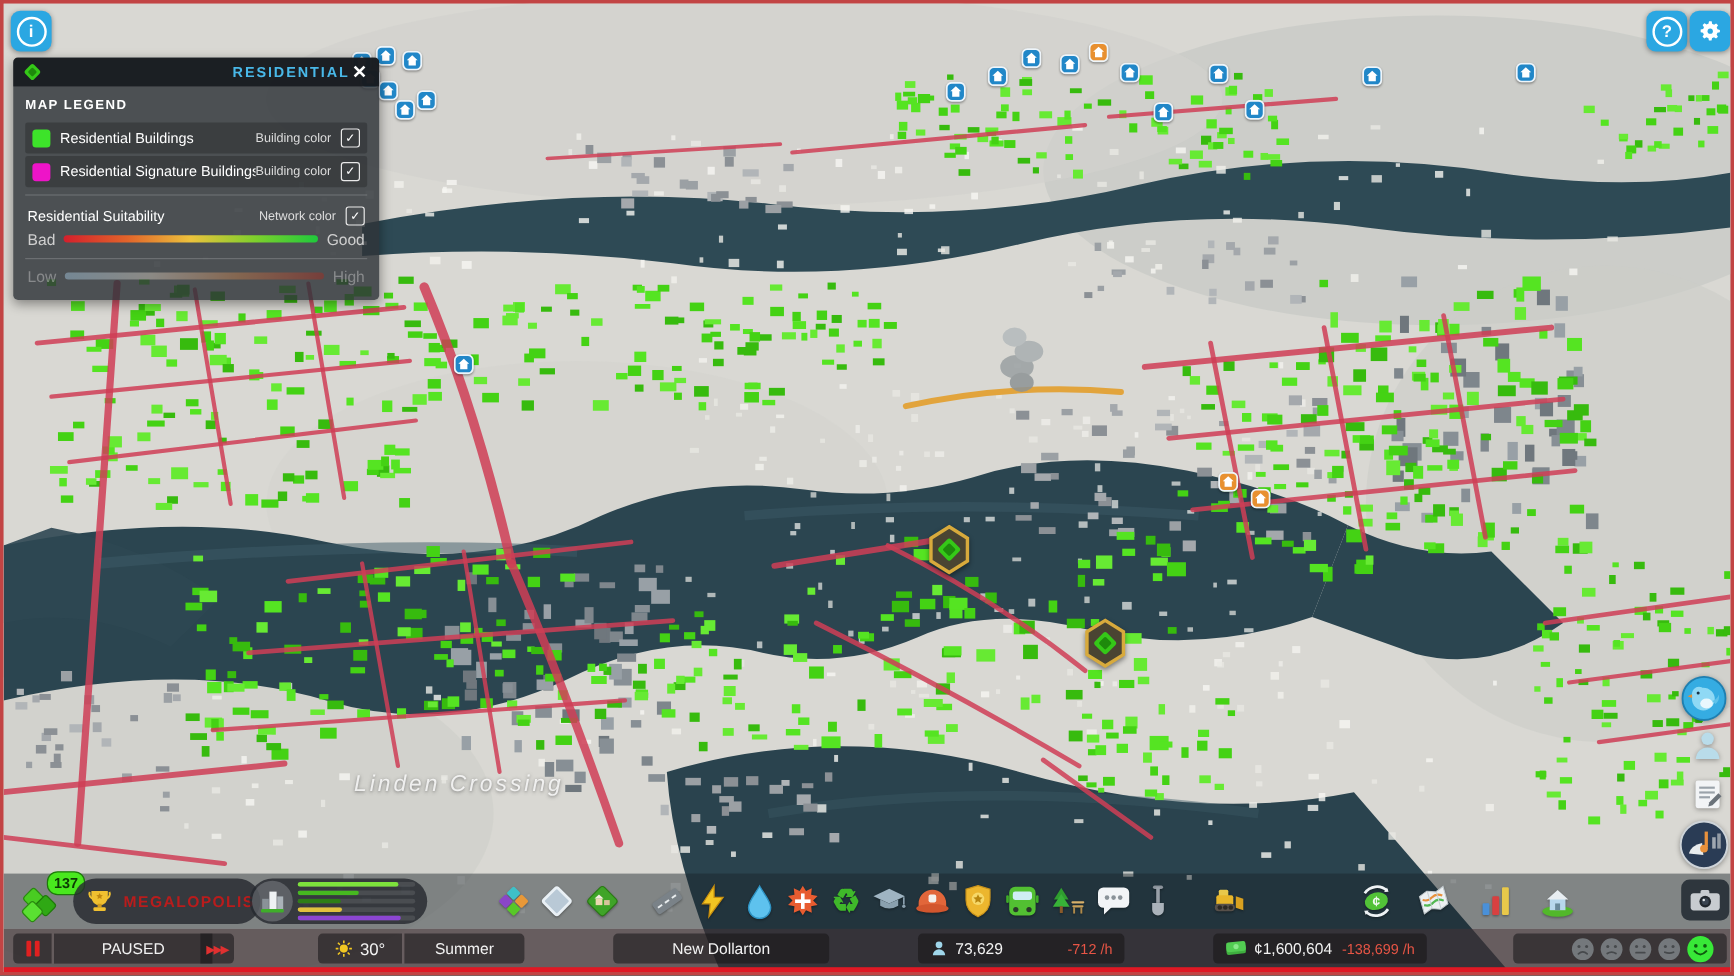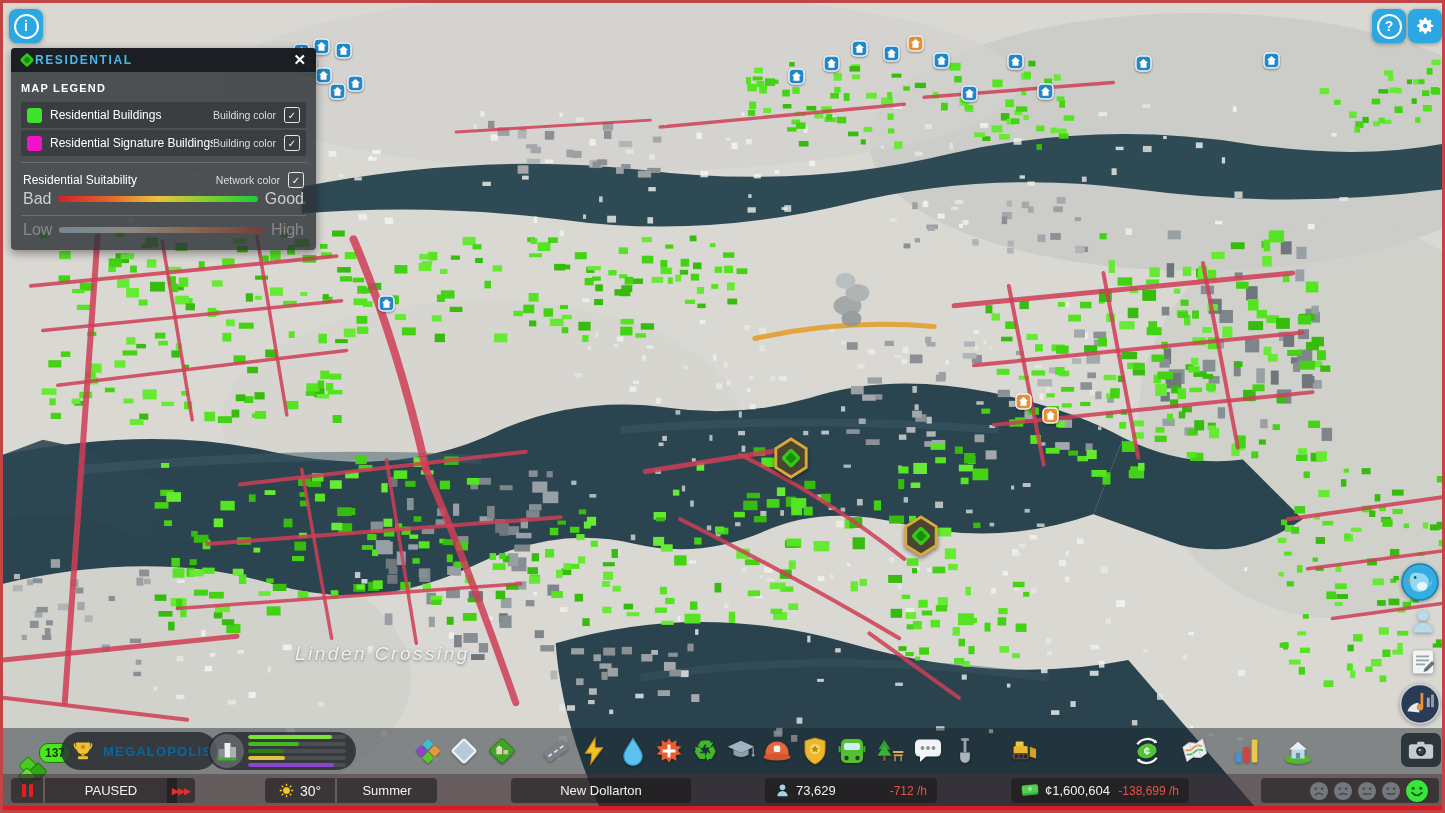--- a/index.html
+++ b/index.html
@@ -17,35 +17,35 @@
     box-shadow:0 1px 4px rgba(0,0,0,.35);
   }
   .ring{width:21px;height:21px;border:2.5px solid #fff;border-radius:50%;
     color:#fff;font-weight:bold;font-size:14px;display:flex;align-items:center;justify-content:center;}
   
   #legend{
     position:absolute;left:8px;top:45px;width:305px;border-radius:4px;overflow:hidden;
     background:rgba(47,52,57,.83);box-shadow:0 3px 10px rgba(0,0,0,.4);color:#fff;
   }
   #legend .hdr{height:24px;background:rgba(20,24,28,.88);display:flex;align-items:center;padding:0 8px;}
-  #legend .hdr .ttl{flex:1;text-align:left;color:#49b8e8;font-size:12px;font-weight:bold;letter-spacing:1.6px;}
+  #legend .hdr .ttl{flex:1;text-align:right;color:#49b8e8;font-size:12px;font-weight:bold;letter-spacing:1.6px;}
   #legend .hdr .x{color:#fff;font-size:15px;font-weight:bold;cursor:pointer;padding:0 2px;}
   #legend .body{padding:7px 10px 10px;}
   #legend .sect{font-size:11px;font-weight:bold;letter-spacing:1.2px;margin:3px 0 8px;}
   .lg-row{display:flex;align-items:center;height:26px;border-radius:2px;background:rgba(0,0,0,.22);margin-bottom:2px;padding:0 6px;}
   .lg-sw{width:15px;height:15px;border-radius:3px;margin-right:8px;flex:none;}
   .lg-lbl{flex:1;font-size:12px;white-space:nowrap;overflow:hidden;}
   .lg-type{font-size:10.5px;color:#dcdcdc;margin-right:8px;white-space:nowrap;}
   .lg-cb{width:14px;height:14px;border:1.5px solid #e9e9e9;border-radius:2.5px;flex:none;
     display:flex;align-items:center;justify-content:center;font-size:10px;color:#fff;cursor:pointer;}
   .lg-div{height:1px;background:rgba(255,255,255,.18);margin:6px 0;}
   .lg-grow{display:flex;align-items:center;height:22px;padding:0 2px;}
   .lg-grow .lg-lbl{font-size:12px;}
   .lg-bar-row{display:flex;align-items:center;height:16px;padding:0 2px 2px;}
-  .lg-end{font-size:16px;color:#cfcfcf;}
+  .lg-end{font-size:13px;color:#cfcfcf;}
   .lg-grad{flex:1;height:6px;border-radius:3px;margin:0 7px;}
   .dimmed{opacity:.45;}
   
   #district-label{
     position:absolute;left:292px;top:640px;font-size:19px;font-style:italic;
     color:rgba(255,255,255,.82);letter-spacing:2.5px;text-shadow:0 1px 3px rgba(90,90,90,.8);
   }
   .mk{position:absolute;width:17px;height:17px;cursor:pointer;}
   .mk svg{width:100%;height:100%;display:block;filter:drop-shadow(0 1px 1px rgba(0,0,0,.4));}
   .hexmk{position:absolute;width:38px;height:42px;cursor:pointer;}
@@ -54,27 +54,27 @@
   .side-ic{position:absolute;cursor:pointer;}
   .side-ic svg{display:block;filter:drop-shadow(0 1px 2px rgba(0,0,0,.35));}
   
   #toolbar{position:absolute;left:0;right:0;bottom:36px;height:46px;background:rgba(26,34,42,.46);}
   .tool-ic{position:absolute;top:6px;width:34px;height:34px;display:flex;align-items:center;justify-content:center;cursor:pointer;border-radius:50%;}
   .tool-ic svg{width:30px;height:30px;display:block;filter:drop-shadow(0 1px 1px rgba(0,0,0,.35));}
   .tool-ic .glyph{font-size:27px;line-height:1;filter:drop-shadow(0 1px 1px rgba(0,0,0,.35));}
   #photo-btn{position:absolute;top:5px;width:40px;height:34px;border-radius:7px;background:rgba(32,40,48,.85);
     display:flex;align-items:center;justify-content:center;cursor:pointer;}
   #photo-btn svg{width:26px;height:20px;}
-  #ms-icon{position:absolute;left:10px;top:20px;width:40px;height:40px;cursor:pointer;}
+  #ms-icon{position:absolute;left:10px;top:3px;width:40px;height:40px;cursor:pointer;}
   #ms-badge{position:absolute;left:26px;top:-5px;min-width:24px;height:18px;border-radius:9px;background:#49e81e;
     border:1.5px solid #1d7a0a;color:#0c3a04;font-size:12px;font-weight:bold;display:flex;align-items:center;justify-content:center;padding:0 3px;}
   #trophy-pill{position:absolute;left:58px;top:4px;height:38px;width:136px;border-radius:19px;background:rgba(38,42,48,.82);
     display:flex;align-items:center;padding:0 10px;cursor:pointer;}
   #trophy-pill svg{width:24px;height:24px;margin-right:8px;}
-  #trophy-pill .nm{color:#0369a1;font-size:13px;font-weight:bold;letter-spacing:1.2px;}
+  #trophy-pill .nm{color:#b91c1c;font-size:13px;font-weight:bold;letter-spacing:1.2px;}
   #demand-pill{position:absolute;left:205px;top:4px;height:38px;width:148px;border-radius:19px;background:rgba(38,42,48,.82);
     display:flex;align-items:center;cursor:pointer;}
   #demand-pill .bld{width:34px;height:34px;border-radius:50%;background:rgba(210,216,220,.25);margin:0 4px 0 2px;
     display:flex;align-items:center;justify-content:center;flex:none;}
   #demand-pill .bld svg{width:24px;height:24px;}
   #demand-bars{flex:1;display:flex;flex-direction:column;gap:2.5px;padding-right:10px;}
   .d-track{height:4.5px;border-radius:2.5px;background:rgba(255,255,255,.10);overflow:hidden;}
   .d-fill{height:100%;border-radius:2.5px;}
   
   #statusbar{position:absolute;left:0;right:0;bottom:0;height:36px;background:rgba(58,46,50,.72);

